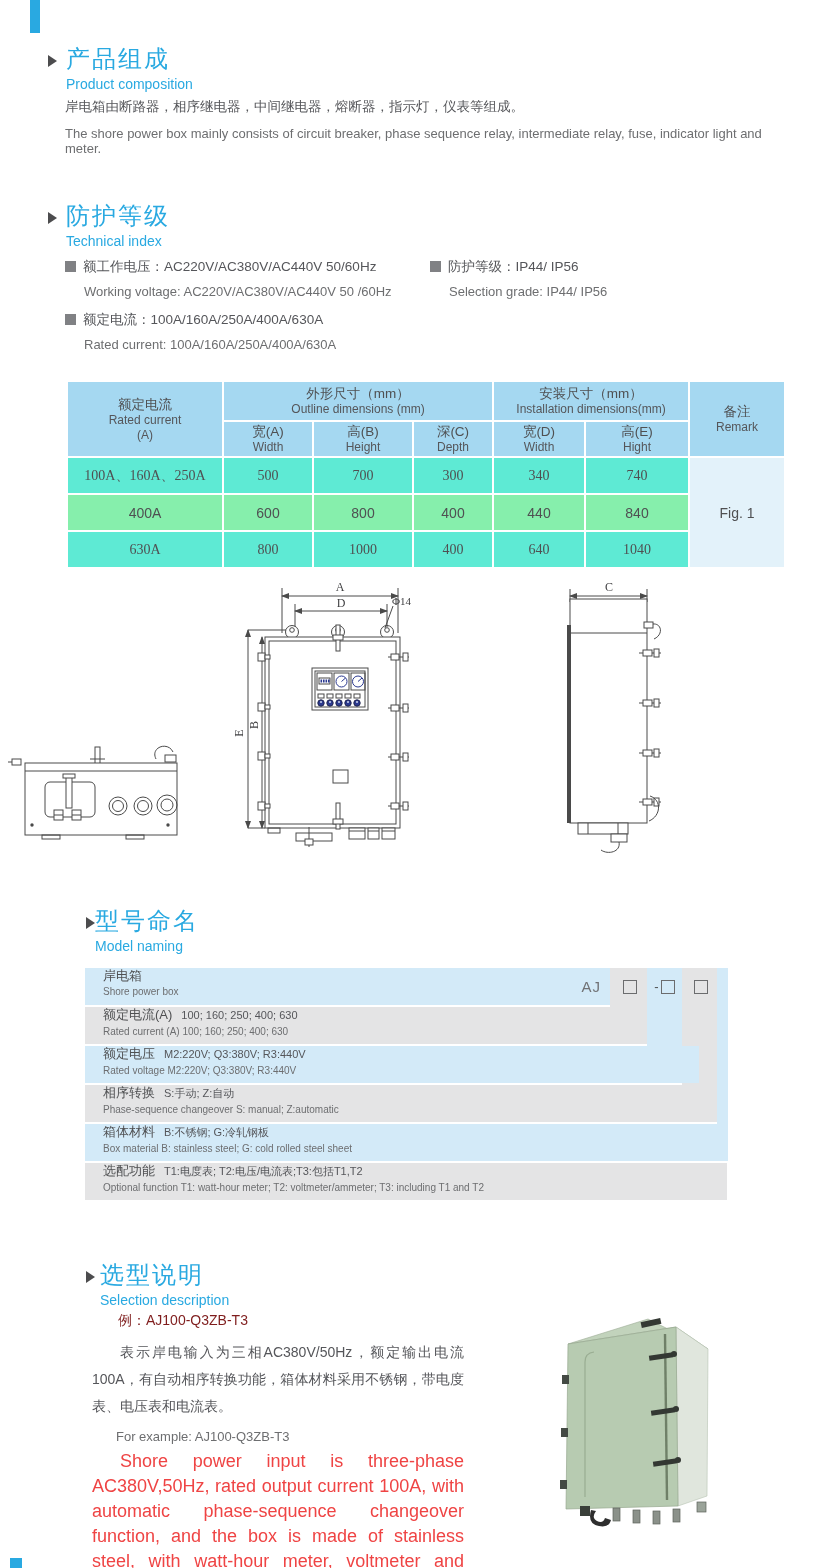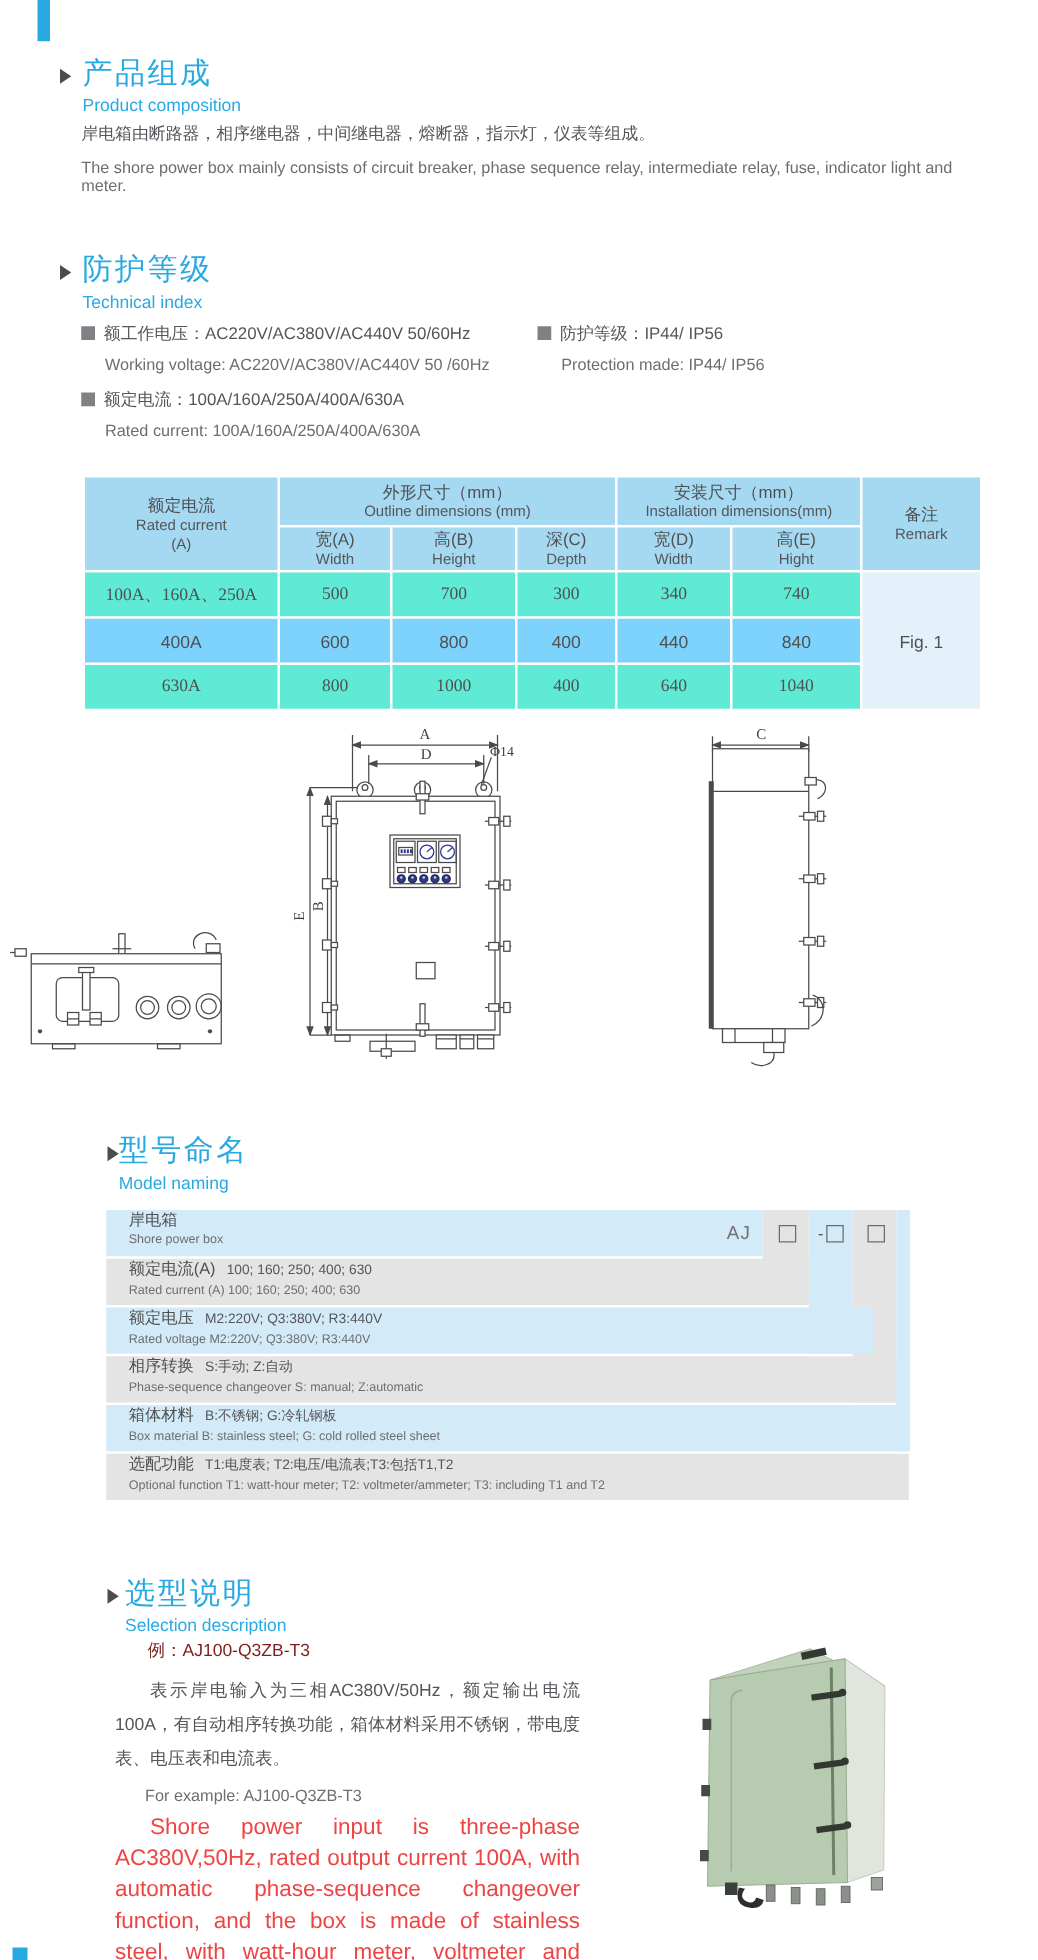--- a/index.html
+++ b/index.html
@@ -31,21 +31,21 @@
   
   table.dims{border-collapse:separate;border-spacing:2px;table-layout:fixed;}
   table.dims td{text-align:center;vertical-align:middle;padding:0;}
   td.hd{background:#a5d8f1;color:#4f5052;}
   td.hd .cn{font-size:13.5px;line-height:17px;}
   td.hd .en{font-size:12px;line-height:15px;color:#55565a;}
   tr.grp td{height:38px;}
   tr.sub td{height:34px;}
   tr.body td{height:35px;font-size:14px;color:#4f5052;}
   td.ra{background:#5eead4;font-family:Liberation Serif, serif;}
-  td.rb{background:#7dd3fc;}
+  td.rb{background:#86efac;}
   td.rem{background:#e3f2fa;font-size:13.5px;}
 
   
   .naming{position:absolute;left:85px;top:968px;width:655px;height:232px;}
   .nrow{position:absolute;left:0;height:37px;box-sizing:border-box;padding:0 0 0 18px;}
   .nrow.blue{background:#d3eaf8;}
   .nrow.gray{background:#e4e4e5;}
   .ncol{position:absolute;top:0;box-sizing:border-box;display:flex;justify-content:center;
         align-items:flex-start;padding-top:12px;}
   .ncol.blue{background:#d3eaf8;}
@@ -101,21 +101,21 @@
     </div>
     <div class="spec">
       <div class="spec-cn"><span class="sq"></span><span>额定电流：100A/160A/250A/400A/630A</span></div>
       <div class="spec-en">Rated current: 100A/160A/250A/400A/630A</div>
     </div>
   </div>
 
   <div class="abs" style="left:430px;top:254px;width:345px;">
     <div class="spec">
       <div class="spec-cn"><span class="sq"></span><span>防护等级：IP44/ IP56</span></div>
-      <div class="spec-en">Protection made: IP44/ IP56</div>
+      <div class="spec-en">Selection grade: IP44/ IP56</div>
     </div>
   </div>
 
   <table class="dims abs" style="left:66px;top:380px;width:708px;">
     <colgroup>
         <col style="width:154px">
         <col style="width:88px">
         <col style="width:98px">
         <col style="width:78px">
         <col style="width:90px">

